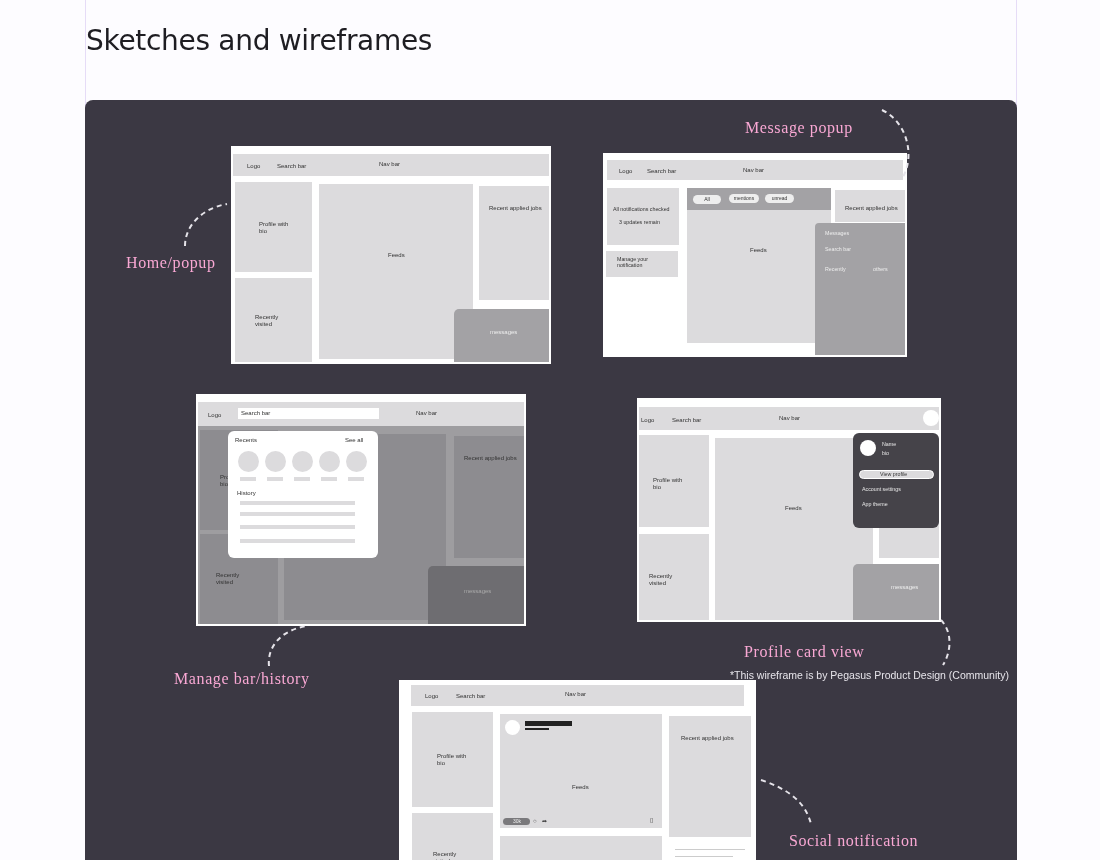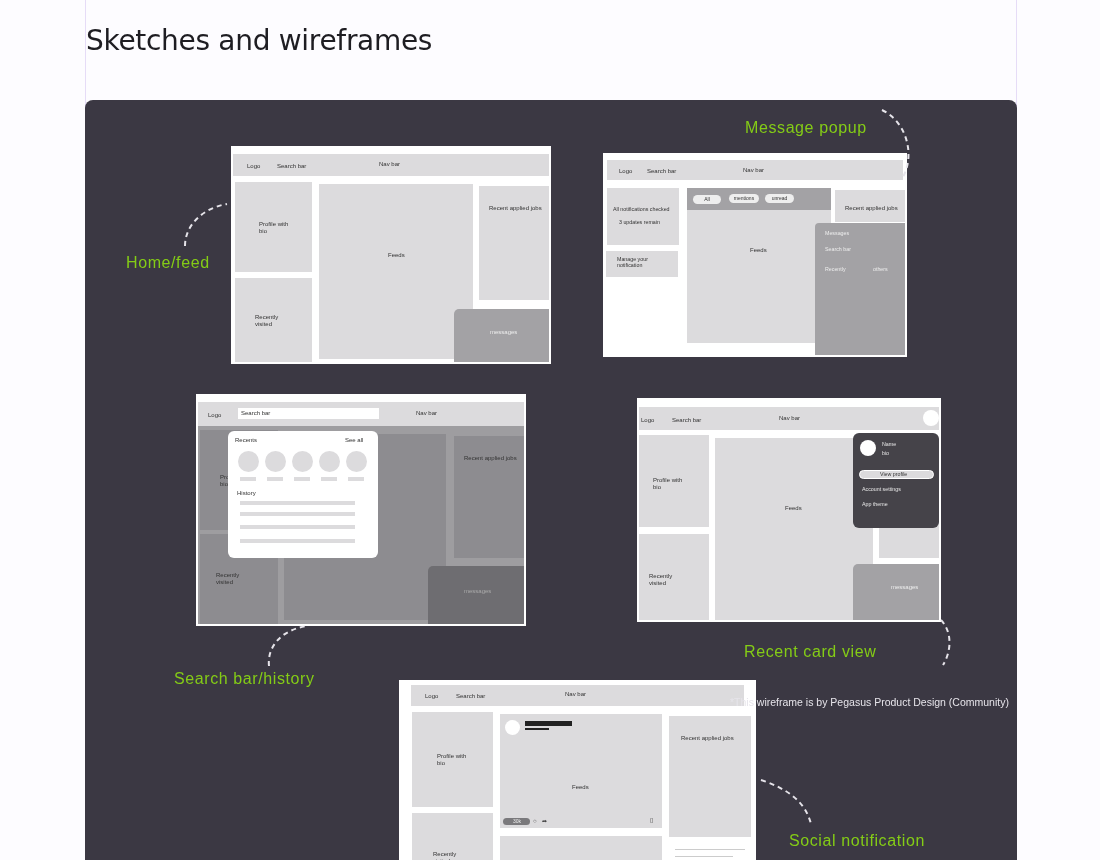--- a/index.html
+++ b/index.html
@@ -1,21 +1,21 @@
 <!DOCTYPE html>
 <html><head>
 <meta charset="utf-8">
 <style>
   * { box-sizing: border-box; margin: 0; padding: 0; }
   html, body { width: 1100px; height: 860px; overflow: hidden; background: #fdfcff; }
   body { position: relative; font-family: "Liberation Sans", sans-serif; }
   .guide { position: absolute; top: 0; width: 1px; height: 860px; background: #e6dcf7; }
   .title { position: absolute; left: 86px; top: 24px; font-size: 28px; font-weight: 400; color: #1e1d22; letter-spacing: -0.3px; font-family: "DejaVu Sans", sans-serif; }
   .panel { position: absolute; left: 85px; top: 100px; width: 932px; height: 780px; background: #3b3843; border-radius: 8px; overflow: hidden; }
-  .label { position: absolute; color: #84cc16; font-family: Liberation Sans, sans-serif; font-size: 16px; letter-spacing: 0.6px; white-space: nowrap; }
+  .label { position: absolute; color: #f9a8d4; font-family: Liberation Serif, serif; font-size: 16px; letter-spacing: 0.6px; white-space: nowrap; }
   .credit { position: absolute; color: #e6e4ea; font-family: "Liberation Sans", sans-serif; font-size: 10.5px; white-space: nowrap; }
   svg.dash { position: absolute; overflow: visible; }
   svg.dash path { fill: none; stroke: #e6e4ea; stroke-width: 2; stroke-dasharray: 5 4; }
 
   .wf { position: absolute; background: #ffffff; border: 2px solid #ffffff; overflow: hidden; }
   .wf .blk { position: absolute; background: #dcdbdd; font-size: 6px; color: #333; }
   .wf .t { position: absolute; font-size: 6px; color: #333; white-space: nowrap; line-height: 1.2; }
   .wf .dark { background: #a3a2a5; }
   .wf .msg { position: absolute; background: #a3a2a5; border-radius: 5px 5px 0 0; }
   .wf .msg .t { color: #eee; }
@@ -165,25 +165,25 @@
       <span class="t" style="left:42px; top:104px; font-size:6px;">➦</span>
       <span class="t" style="left:150px; top:103px; font-size:6px;">▯</span>
     </div>
     <div class="blk" style="left:99px; top:154px; width:162px; height:46px;"></div>
     <div class="blk" style="left:268px; top:34px; width:82px; height:121px;"></div>
     <span class="t" style="left:280px; top:53px;">Recent applied jobs</span>
     <div style="position:absolute; left:274px; top:167px; width:70px; height:1px; background:#ccc;"></div>
     <div style="position:absolute; left:274px; top:174px; width:58px; height:1px; background:#ccc;"></div>
   </div>
 
-  <span class="label" style="left:41px; top:154px;">Home/feed</span>
+  <span class="label" style="left:41px; top:154px;">Home/popup</span>
   <span class="label" style="left:660px; top:19px;">Message popup</span>
-  <span class="label" style="left:89px; top:570px;">Search bar/history</span>
-  <span class="label" style="left:659px; top:543px;">Recent card view</span>
-  <span class="credit" style="left:645px; top:596px;text-align:center;">*This wireframe is by Pegasus Product Design (Community)</span>
+  <span class="label" style="left:89px; top:570px;">Manage bar/history</span>
+  <span class="label" style="left:659px; top:543px;">Profile card view</span>
+  <span class="credit" style="left:645px; top:569px;text-align:center;">*This wireframe is by Pegasus Product Design (Community)</span>
   <span class="label" style="left:704px; top:732px;">Social notification</span>
 
   <svg class="dash" style="left:0; top:0;" width="932" height="780">
     <path d="M100 146 C 100 125, 118 108, 142 104"></path>
     <path d="M797 10 C 822 22, 830 55, 818 77"></path>
     <path d="M184 566 C 182 548, 195 530, 222 526"></path>
     <path d="M856 520 C 868 533, 866 552, 858 565"></path>
     <path d="M676 680 C 700 688, 720 700, 726 724"></path>
   </svg>
 </div>

